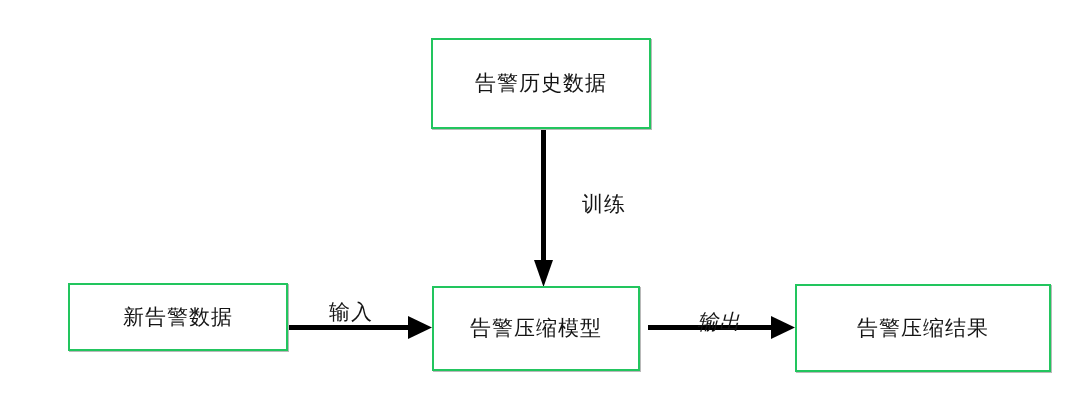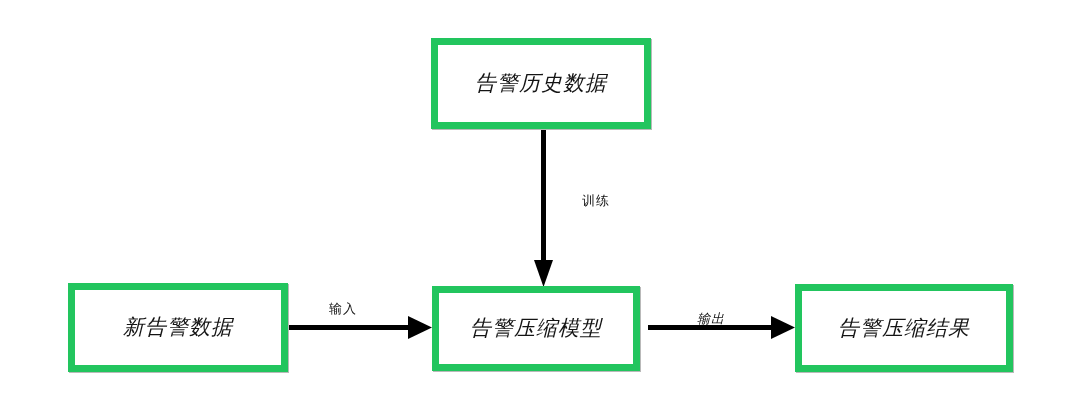--- a/index.html
+++ b/index.html
@@ -17,57 +17,56 @@
     height: 407px;
     background: #ffffff;
     overflow: hidden;
   }
 
   
   .node {
     position: absolute;
     box-sizing: border-box;
     background: #ffffff;
-    border: 7px solid #22c55e;
+    border: 2px solid #22c55e;
     box-shadow: 1px 1px 0 0 #b9b9b9;
     display: flex;
     align-items: center;
     justify-content: center;
-    font-style: italic;
   }
   .node-label {
     font-family: "Liberation Serif", "DejaVu Serif", serif;
     font-size: 21px;
     line-height: 1;
     color: #141414;
     letter-spacing: 1px;
     white-space: nowrap;
     user-select: none;
   }
 
   #node-history { left: 431px; top: 38px;  width: 220px; height: 91px; }
   #node-model   { left: 432px; top: 286px; width: 208px; height: 85px; }
-  #node-newdata { left: 68px;  top: 283px; width: 220px; height: 89px; }
-  #node-result  { left: 795px; top: 284px; width: 218px; height: 88px; justify-content: center; }
+  #node-newdata { left: 68px;  top: 283px; width: 220px; height: 68px; }
+  #node-result  { left: 795px; top: 284px; width: 256px; height: 88px; justify-content: center; }
 
   
   #edges {
     position: absolute;
     left: 0;
     top: 0;
     width: 1080px;
     height: 407px;
     pointer-events: none;
   }
 
   
   .edge-label {
     position: absolute;
     font-family: "Liberation Serif", "DejaVu Serif", serif;
-    font-size: 13px;
+    font-size: 21px;
     line-height: 1;
     color: #141414;
     letter-spacing: 1px;
     white-space: nowrap;
     user-select: none;
   }
   #label-train  { left: 582px; top: 194px; }
   #label-input  { left: 329px; top: 302px; }
   #label-output { left: 697px; top: 312px; font-style: italic; }
 </style>

